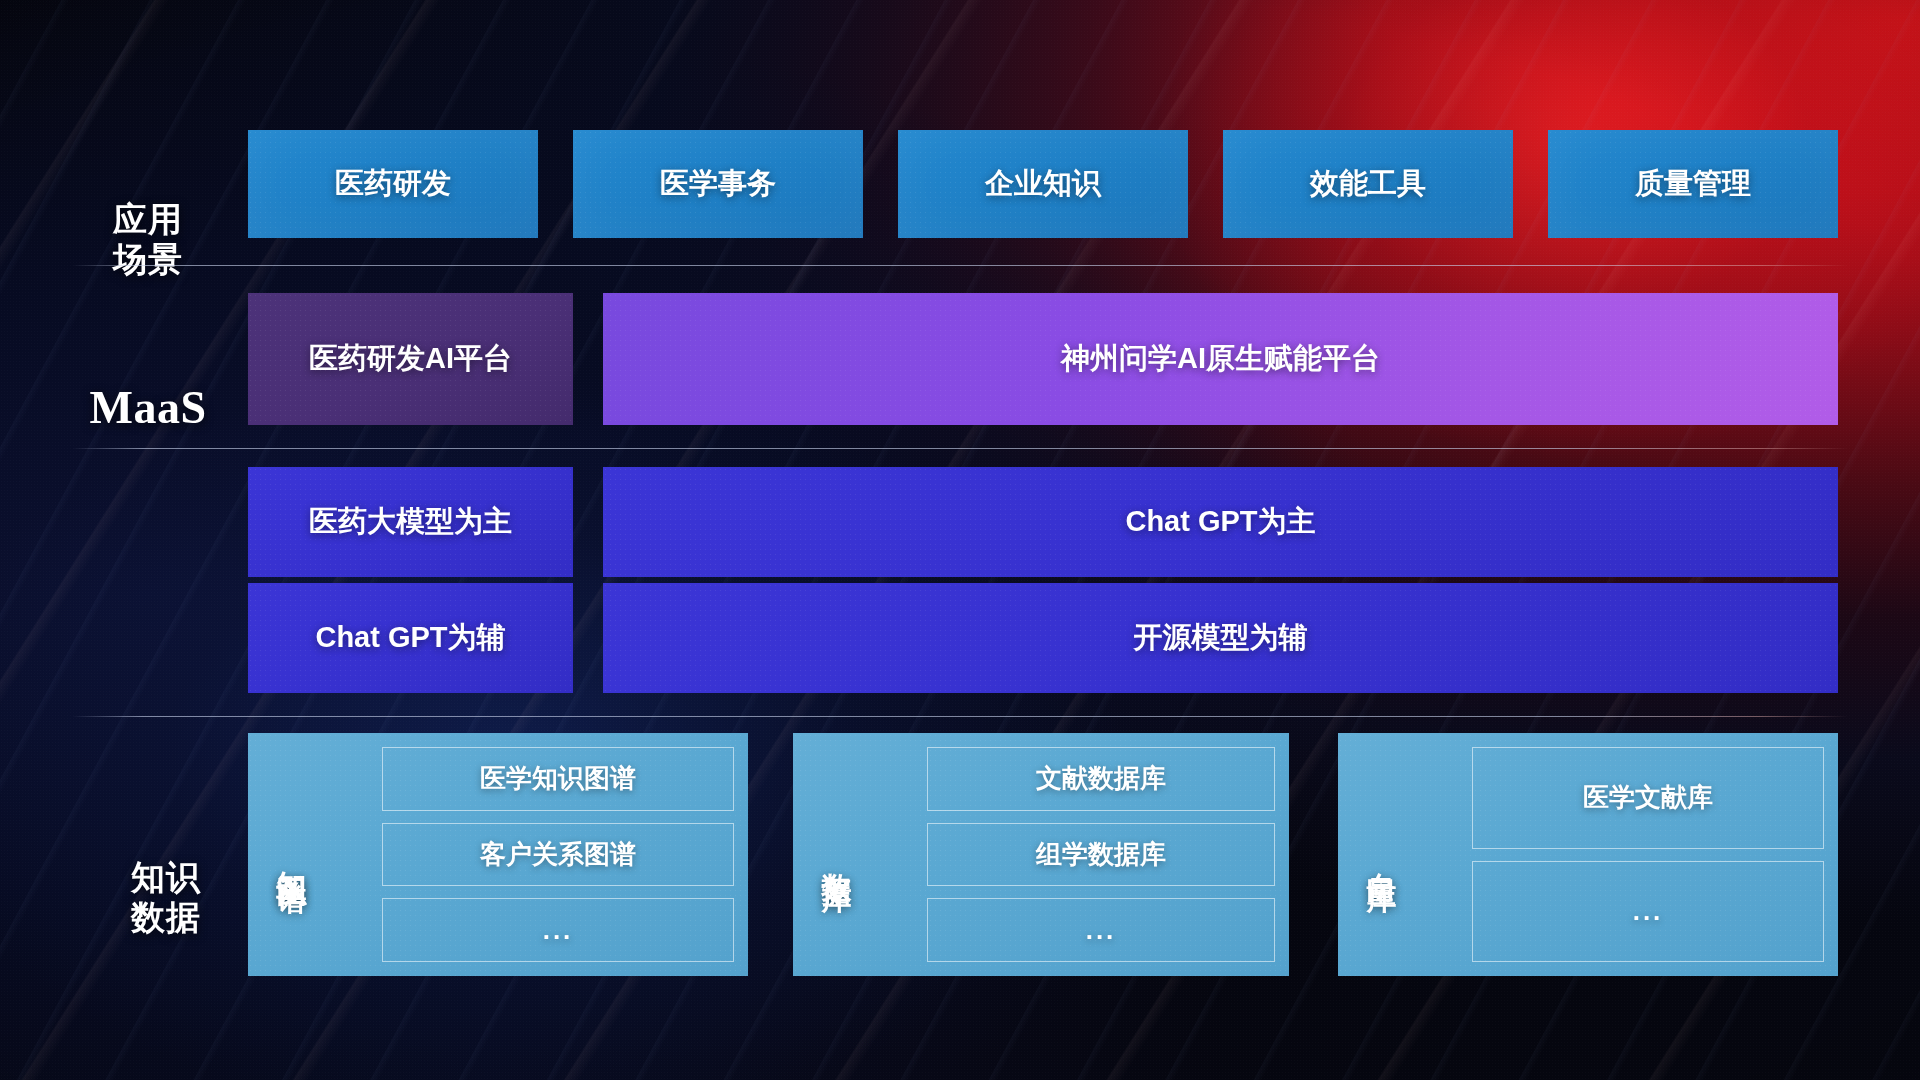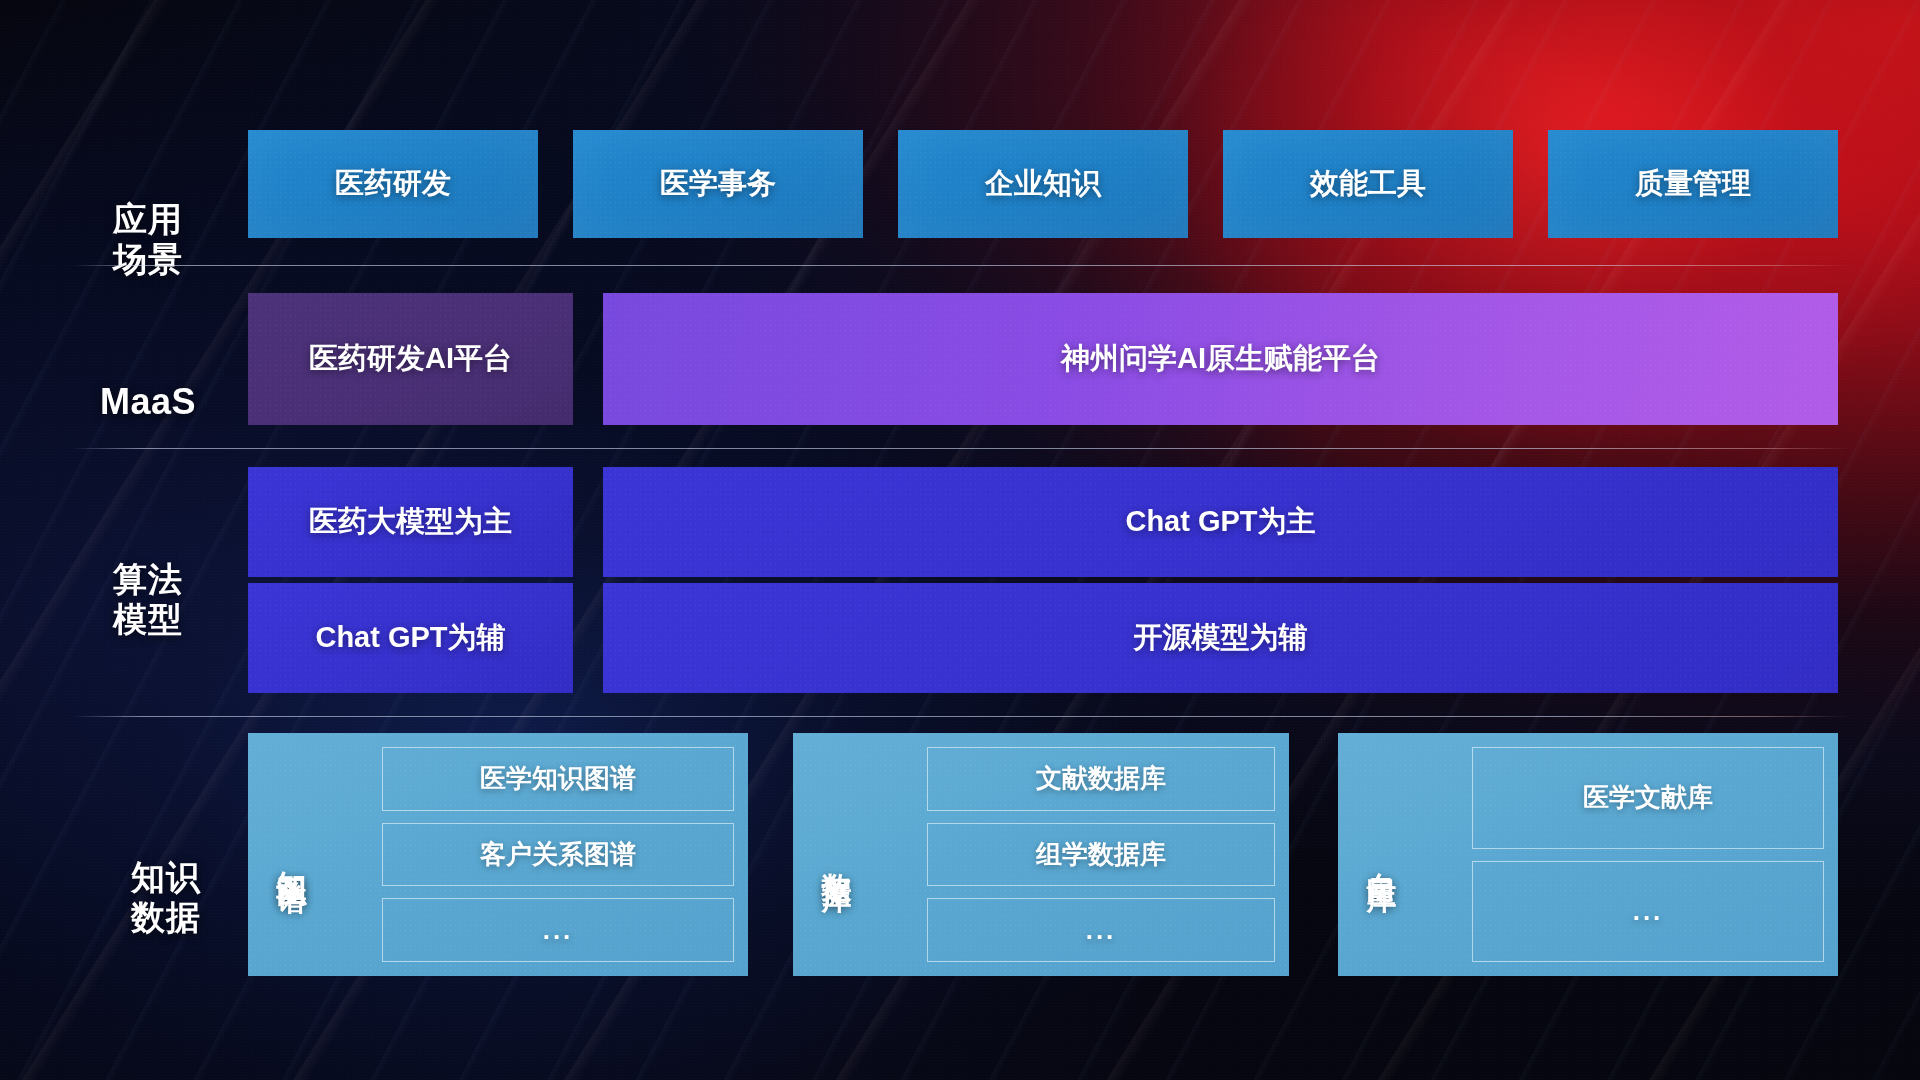--- a/index.html
+++ b/index.html
@@ -102,21 +102,21 @@
     text-align: center;
     color: #ffffff;
     font-weight: 700;
     line-height: 1.18;
     letter-spacing: 1px;
     text-shadow: 0 2px 10px rgba(0,0,0,0.75);
     white-space: pre-line;
     margin-top: 44px;
   }
   .row-label.cn { font-size: 34px; }
-  .row-label.en { font-size: 36px; letter-spacing: 0.5px; }
+  .row-label.en { font-size: 46px; letter-spacing: 0.5px; font-family: Liberation Serif, serif; }
 
   .divider {
     position: absolute;
     height: 1px;
     left: 72px;
     width: 1776px;
     background: linear-gradient(90deg,
         rgba(190,200,225,0.00) 0%,
         rgba(200,210,235,0.62) 4%,
         rgba(200,210,235,0.62) 84%,
@@ -287,22 +287,20 @@
 
     <div class="box box-maas-dark" style="left:248px; top:293px; width:325px; height:132px;">
       <span class="lbl">医药研发AI平台</span>
     </div>
     <div class="box box-maas-light" style="left:603px; top:293px; width:1235px; height:132px;">
       <span class="lbl">神州问学AI原生赋能平台</span>
     </div>
 
     <div class="divider" style="top:448px;"></div>
 
-    <div class="row-label cn" style="left:58px; top:515px;">算法
-模型</div>
 
     <div class="box box-model" style="left:248px; top:467px; width:325px; height:110px;">
       <span class="lbl">医药大模型为主</span>
     </div>
     <div class="box box-model" style="left:603px; top:467px; width:1235px; height:110px;">
       <span class="lbl">Chat GPT为主</span>
     </div>
 
     <div class="box box-model" style="left:248px; top:583px; width:325px; height:110px;">
       <span class="lbl">Chat GPT为辅</span>

